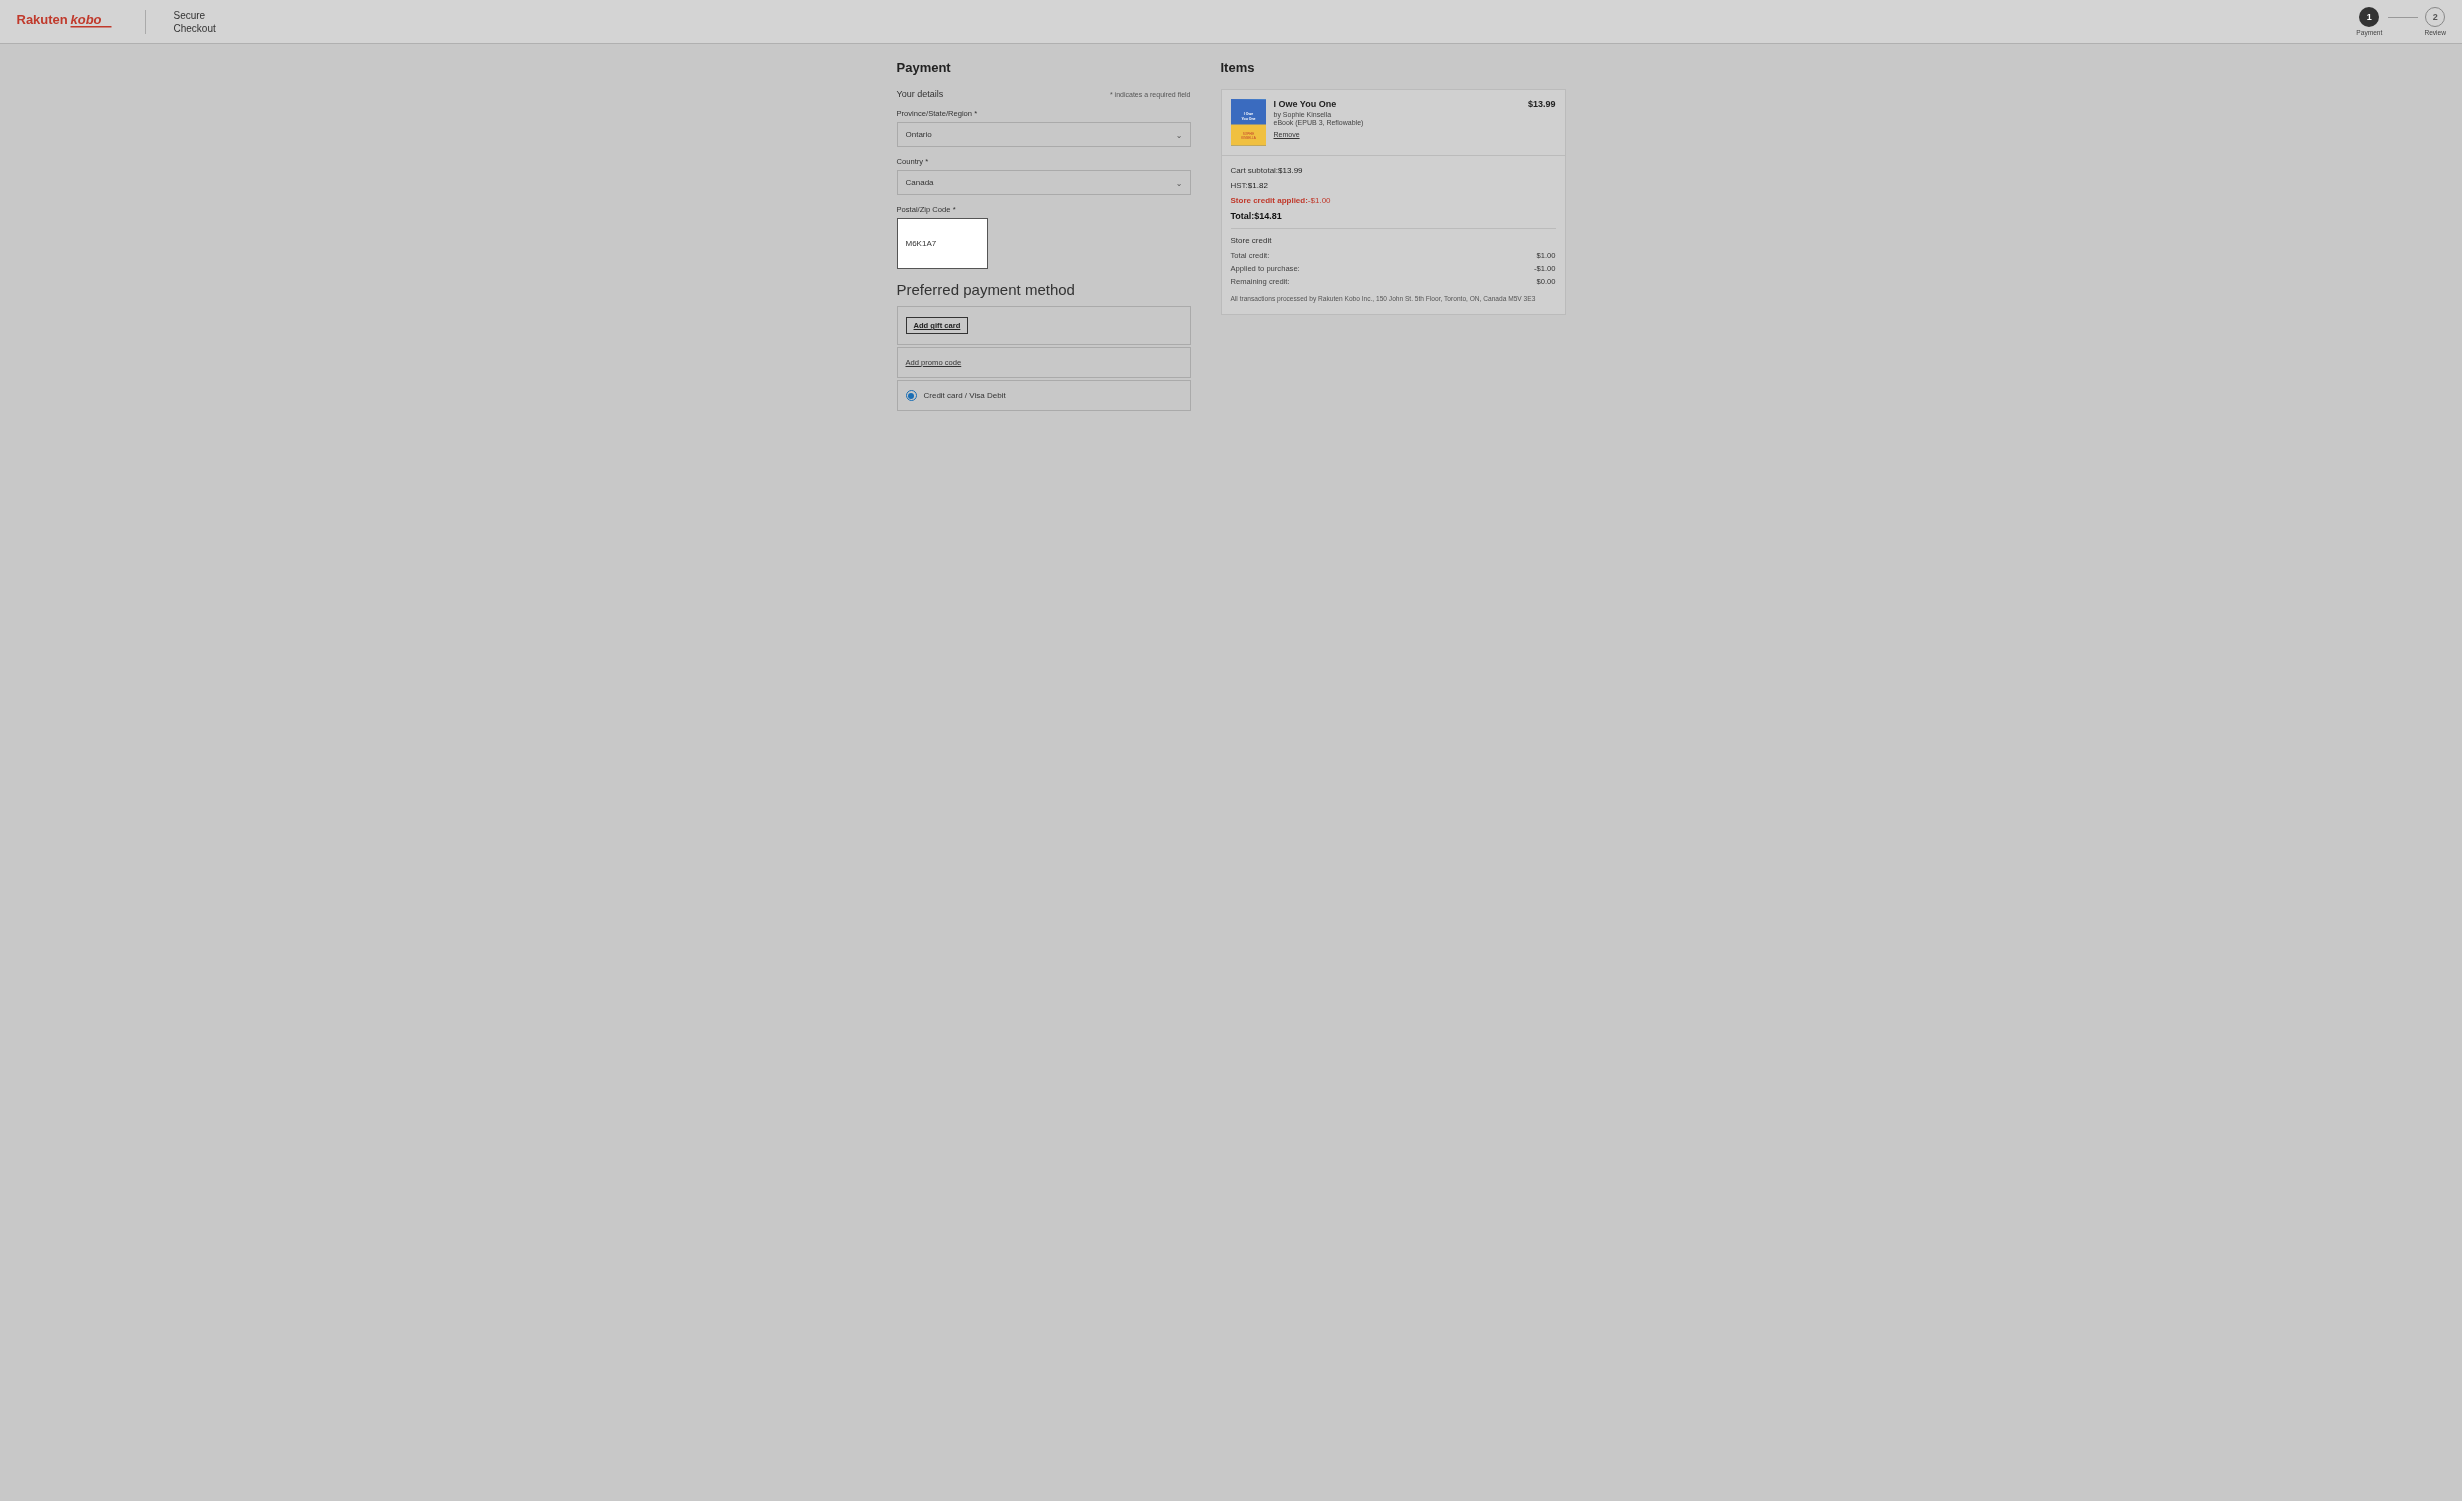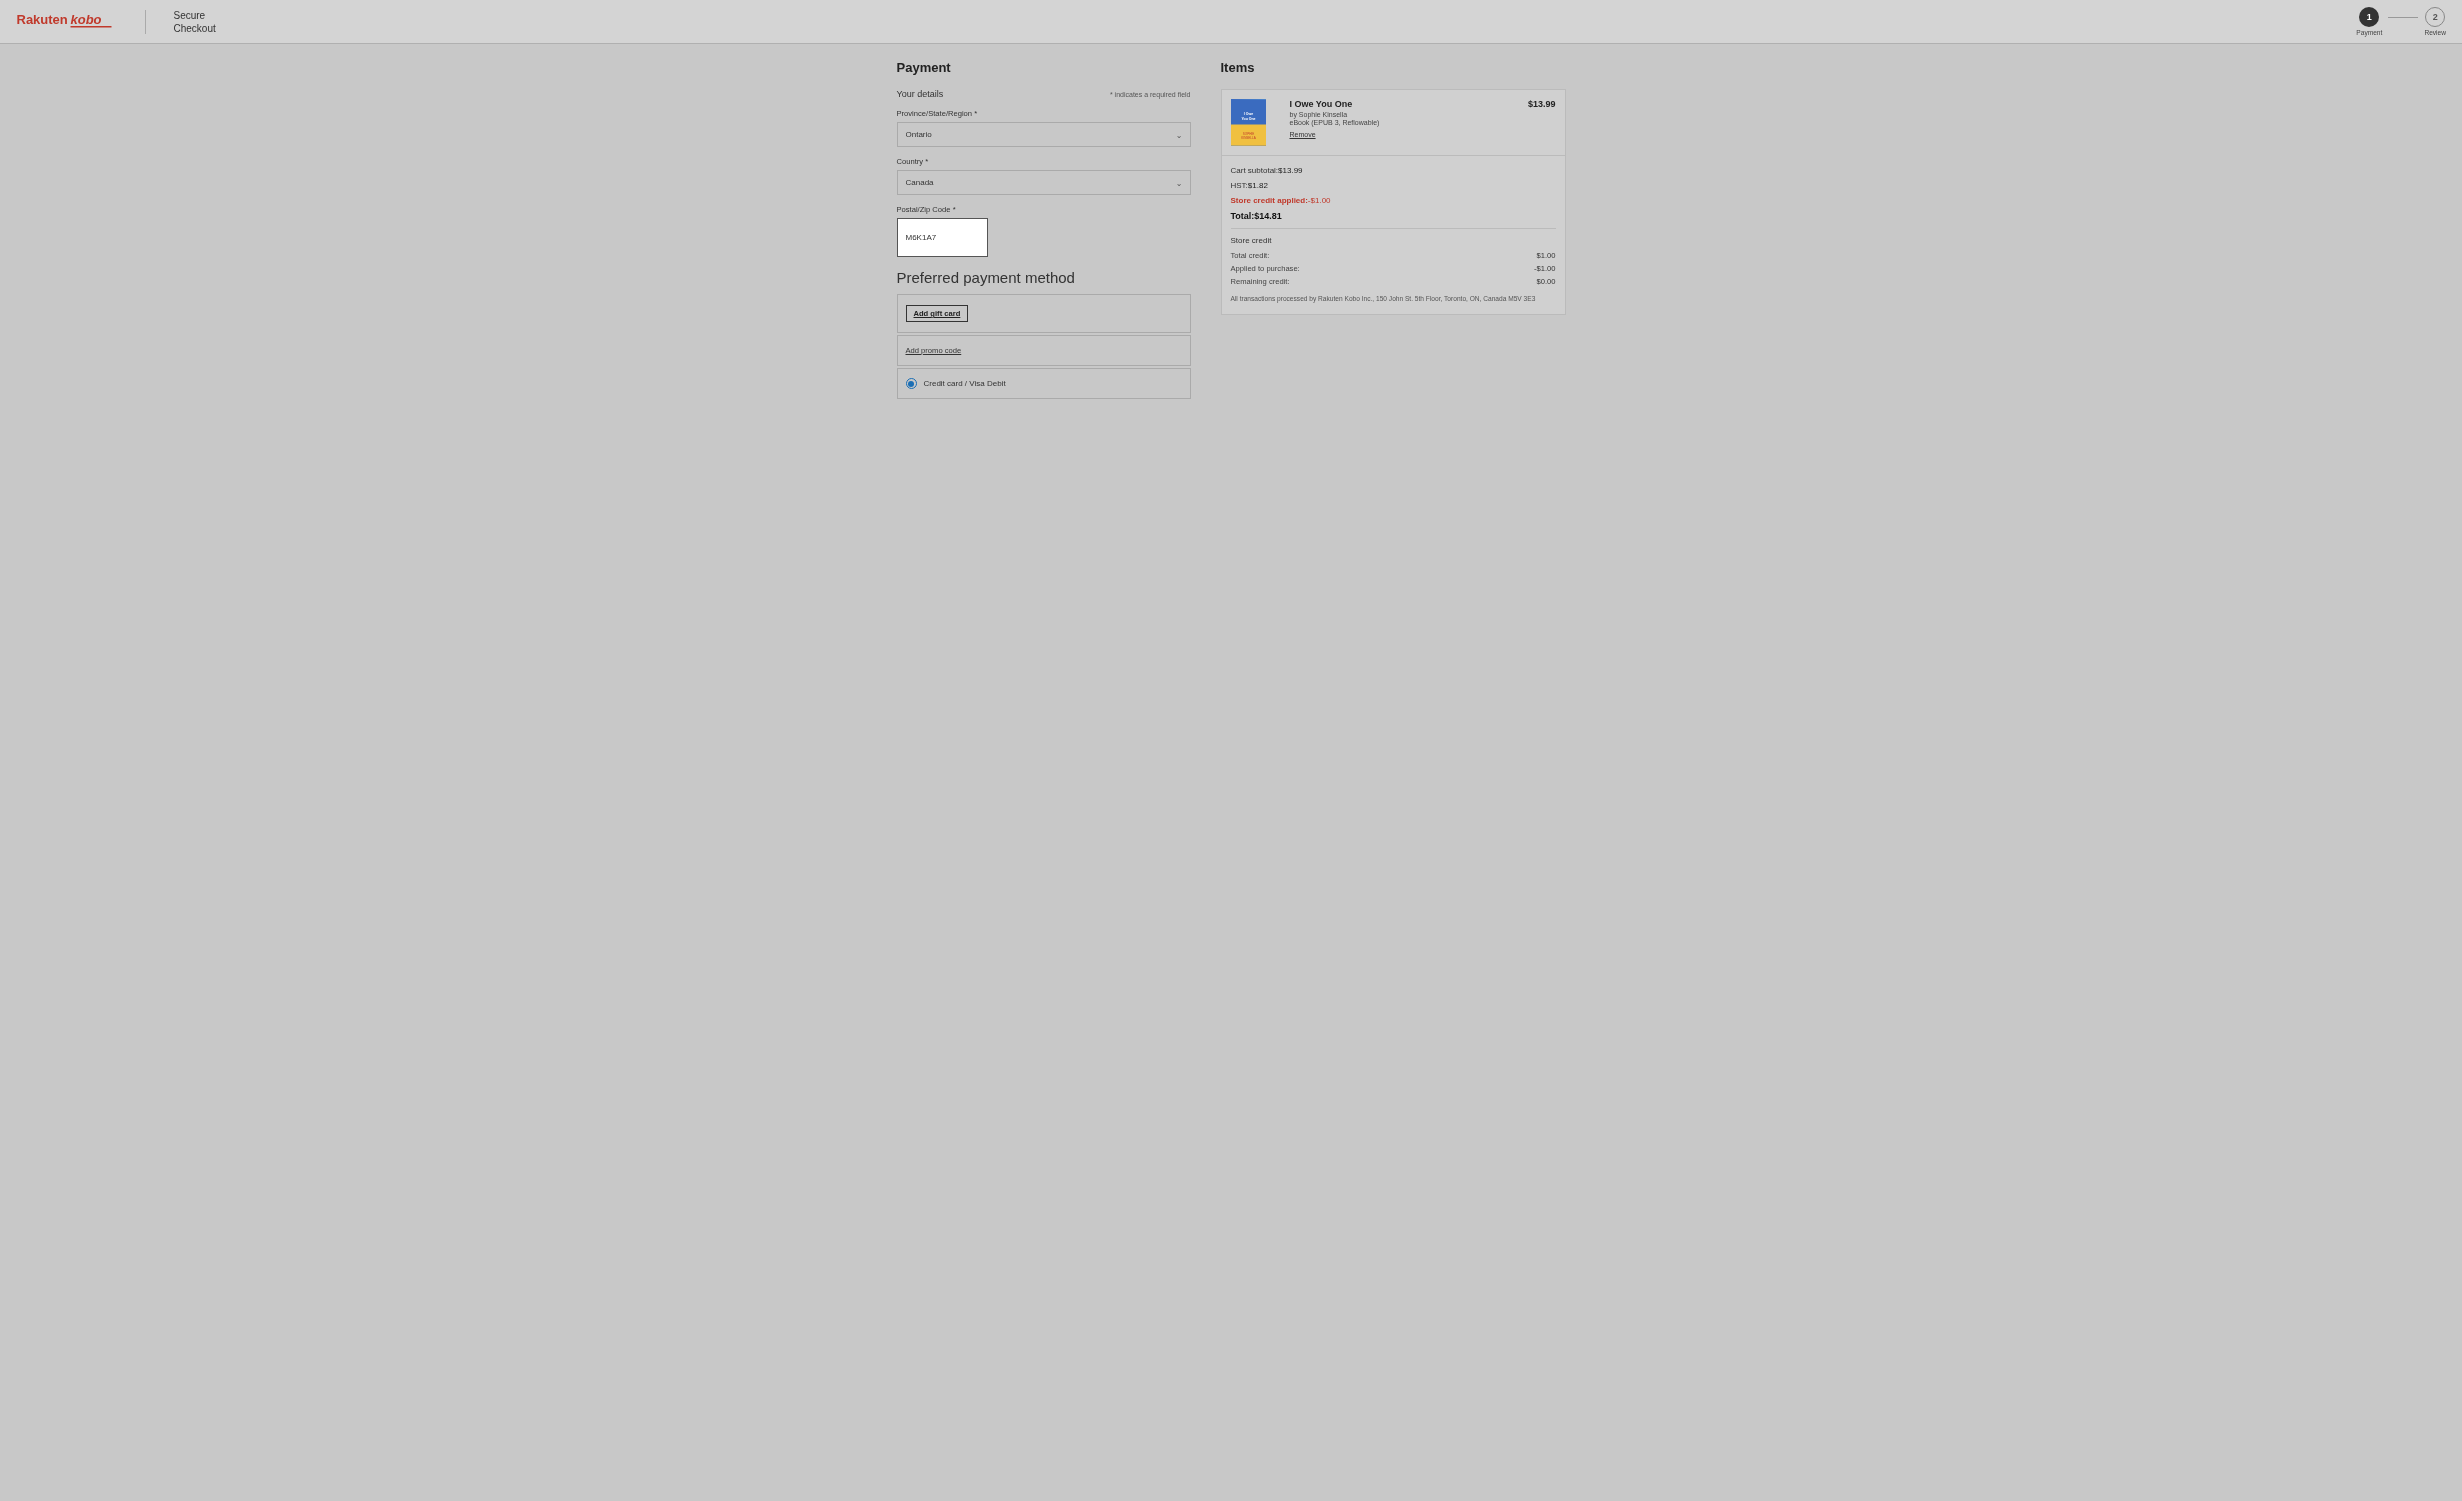--- a/index.html
+++ b/index.html
@@ -139,21 +139,21 @@
       position: absolute;
       right: 8px;
       top: 50%;
       transform: translateY(-50%);
       pointer-events: none;
       font-size: 8px;
       color: #555;
     }
     .form-input {
       width: 91px;
-      padding: 14px 8px;
+      padding: 20px 8px;
       background: #fff;
       border: 1px solid #555;
       font-size: 8px;
       color: #333;
     }
     .preferred-payment-title {
       font-size: 15px;
       color: #333;
       margin-bottom: 8px;
       margin-top: 12px;
@@ -231,21 +231,21 @@
     }
     .item-card {
       background: #d0d0d0;
       border: 0.5px solid #bbb;
       padding: 9px;
       margin-bottom: 0;
     }
     .item-row {
       display: flex;
       align-items: flex-start;
-      gap: 24px;
+      gap: 8px;
     }
     .book-cover {
       width: 35px;
       height: 47px;
       flex-shrink: 0;
       background: linear-gradient(135deg, #3a6bbf 0%, #5b9bd5 40%, #f0c040 70%, #e8a820 100%);
       display: flex;
       align-items: center;
       justify-content: center;
       overflow: hidden;

